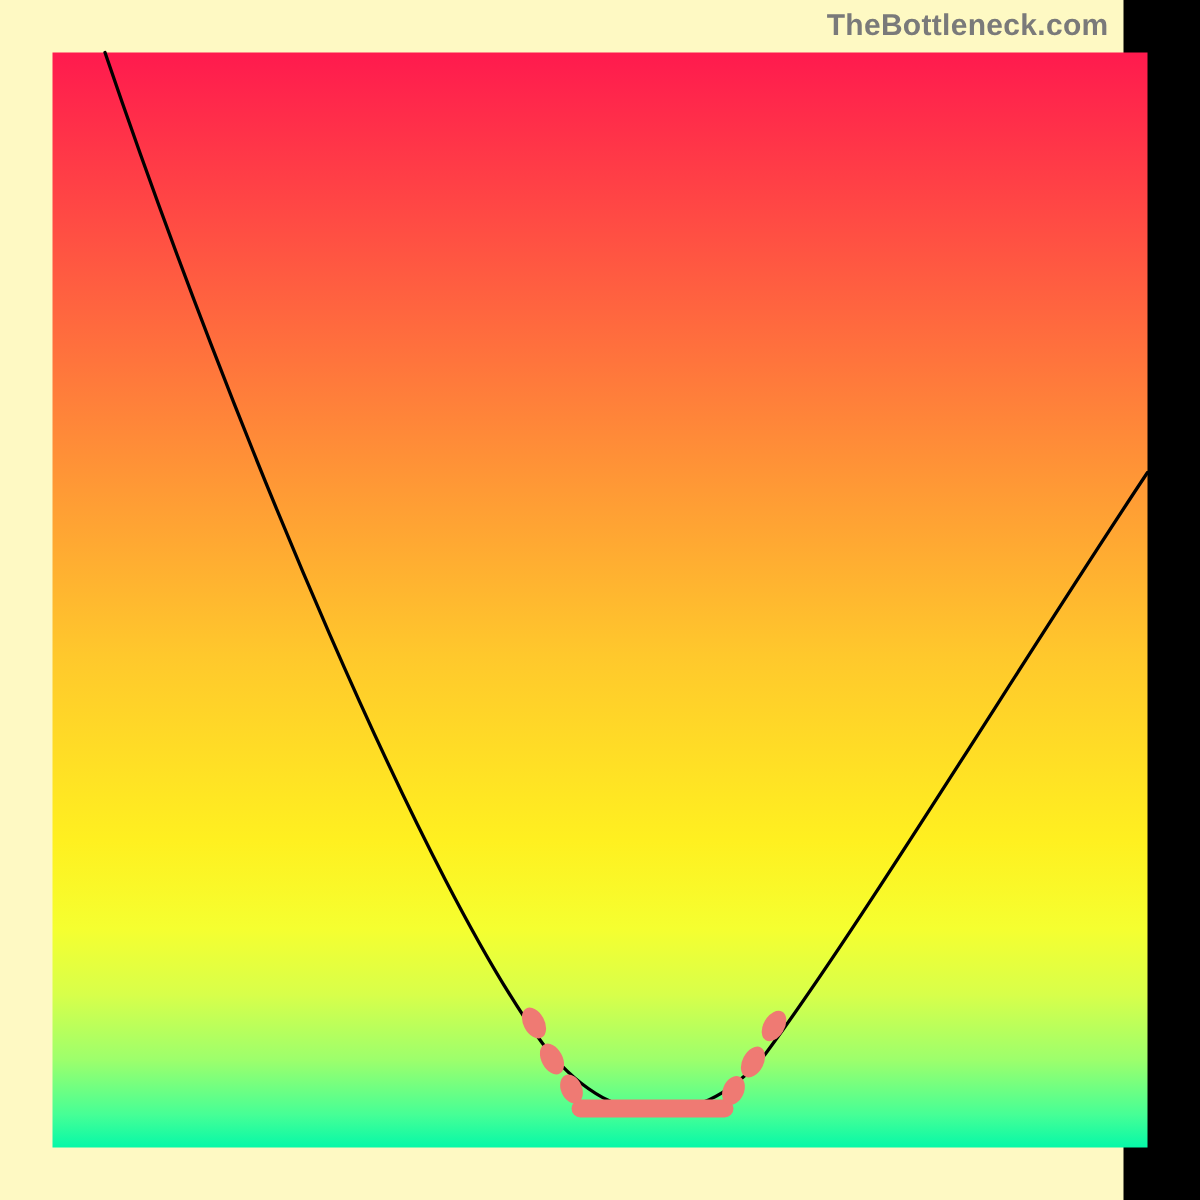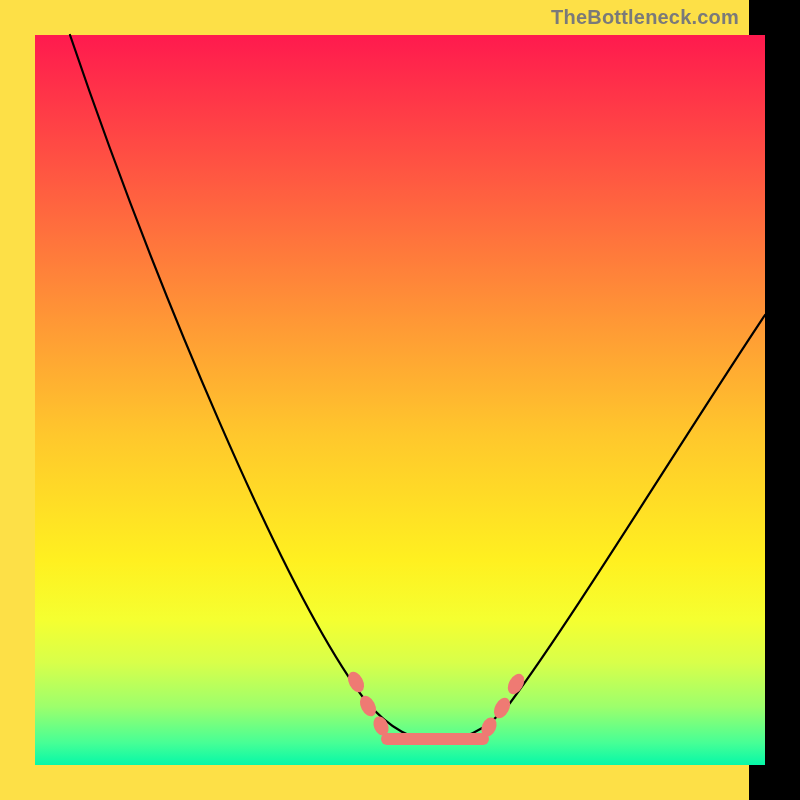--- a/index.html
+++ b/index.html
@@ -8,21 +8,21 @@
     width: 800px;
     height: 800px;
     background: #000;
     overflow: hidden;
     font-family: Arial, Helvetica, sans-serif;
   }
   .frame {
     position: relative;
     width: 749px;
     height: 800px;
-    background: #fde047;
+    background: #fef9c3;
   }
   .plot-area {
     position: absolute;
     left: 35px;
     top: 35px;
     width: 730px;
     height: 730px;
     
     background: linear-gradient(
       to bottom,

